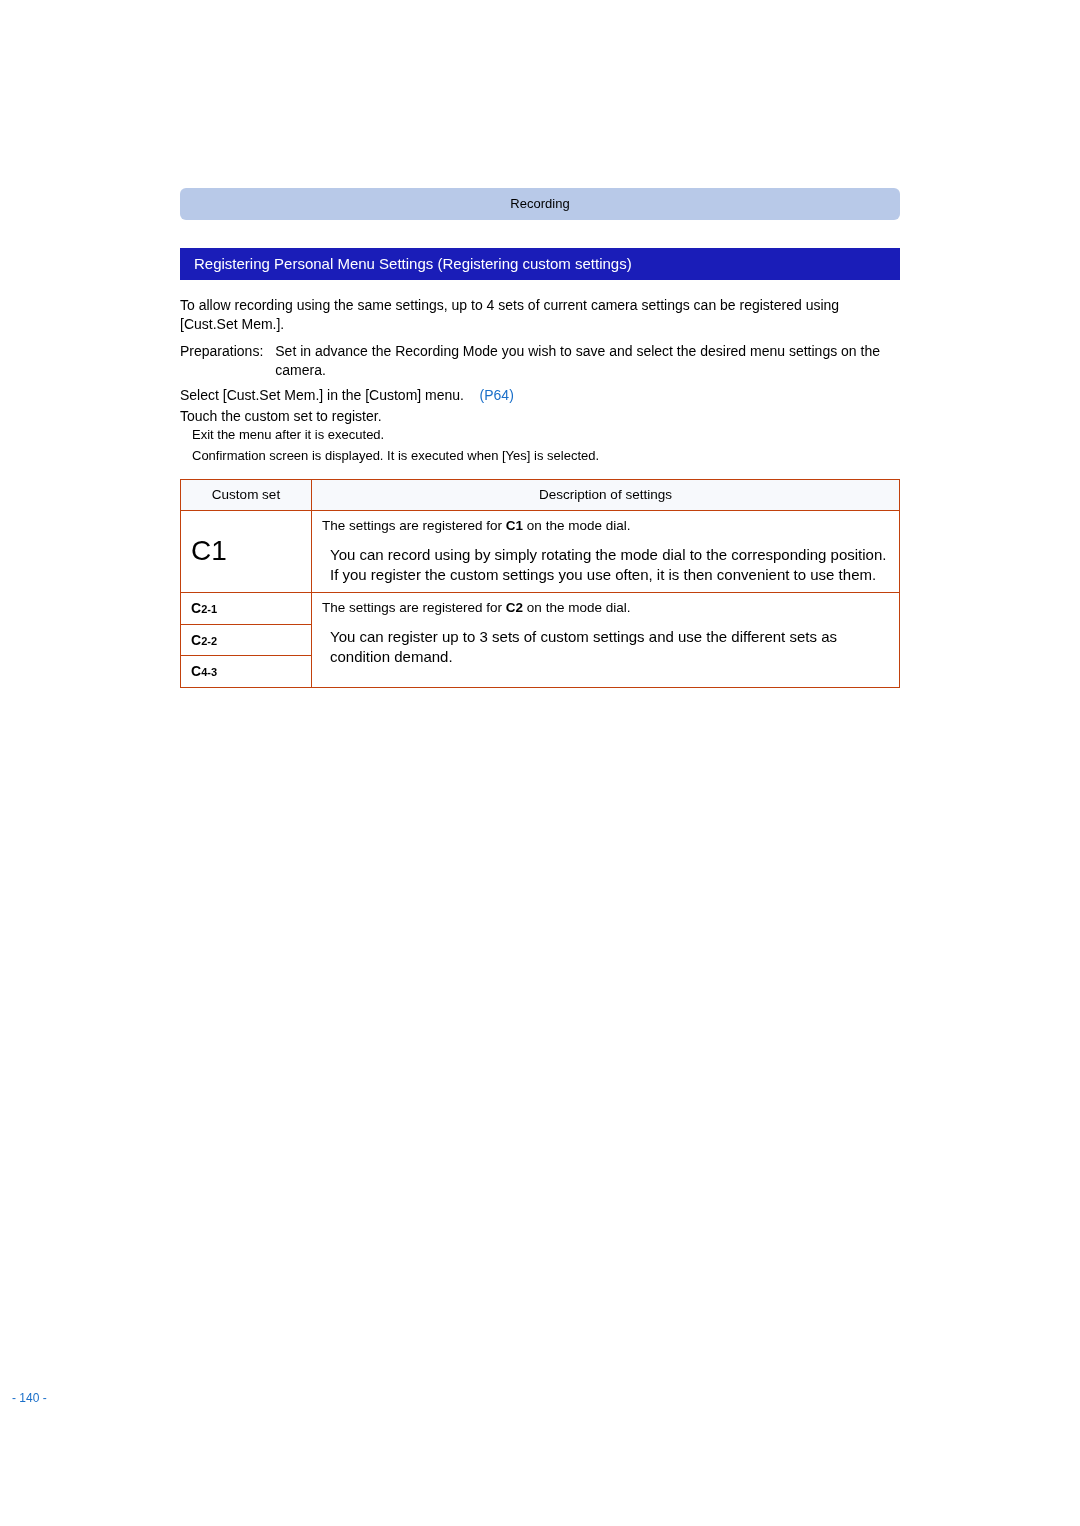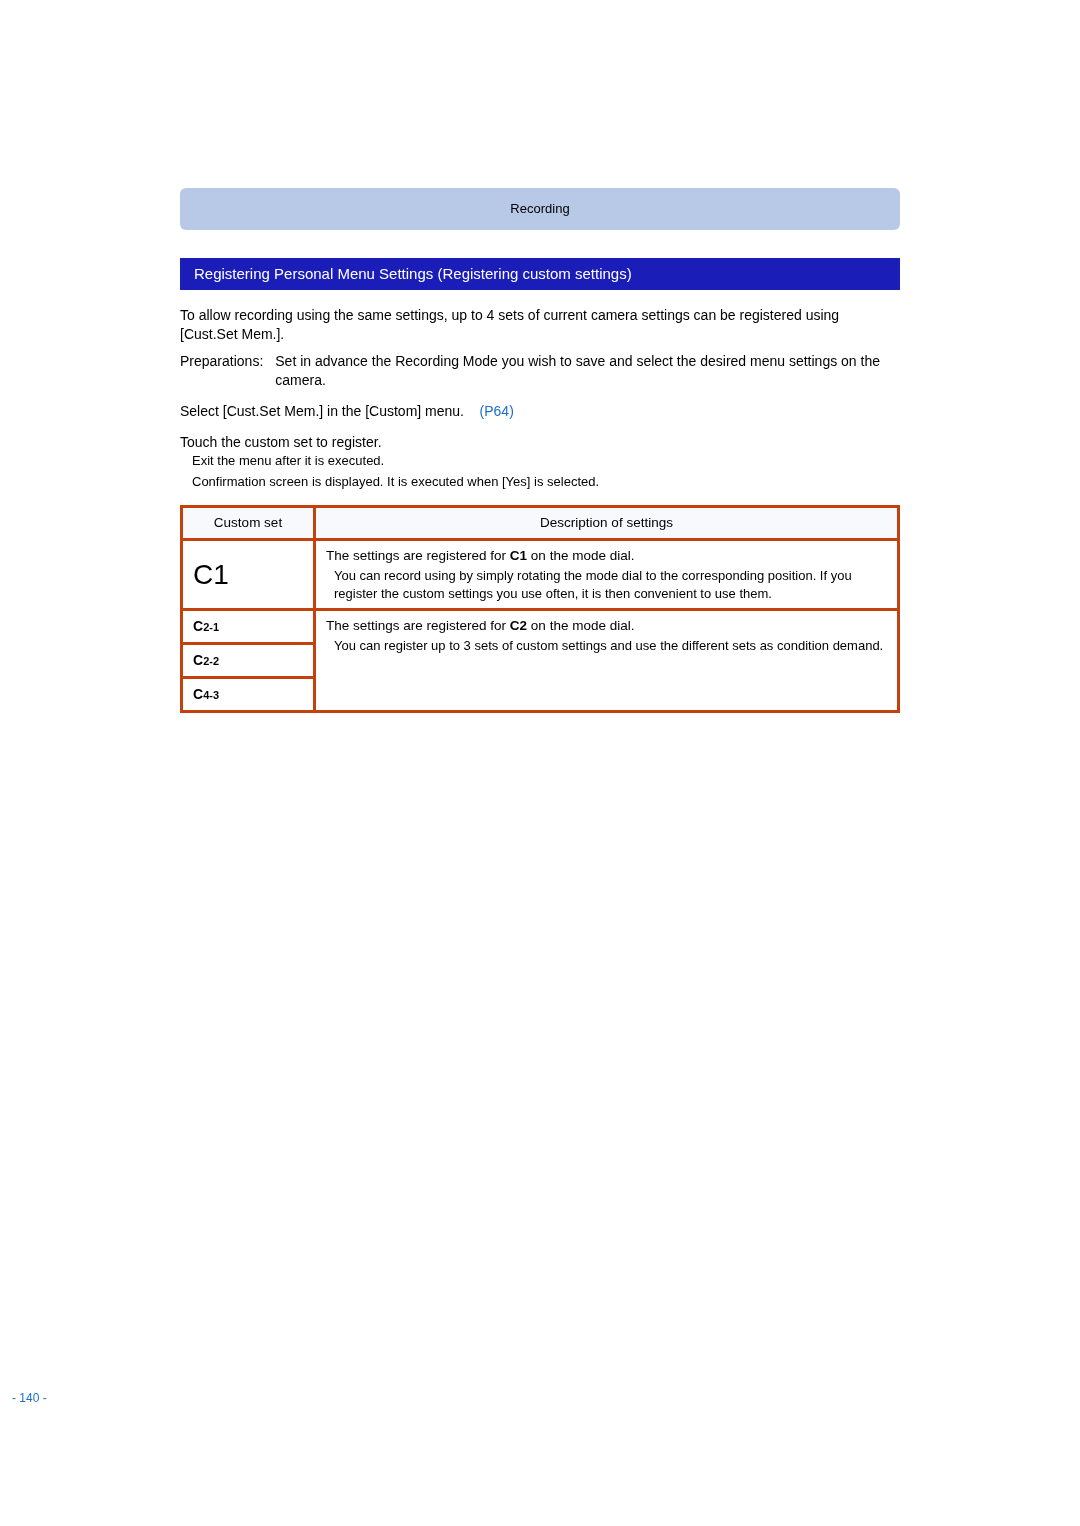--- a/index.html
+++ b/index.html
@@ -1,33 +1,33 @@
 <!DOCTYPE html>
 <html><head>
 <meta charset="utf-8">
 <style>
   html,body{margin:0;padding:0;background:#fff;font-family:Arial,Helvetica,sans-serif;color:#000;font-size:14px;line-height:1.35}
   .page{width:1080px;min-height:1526px;margin:0 auto;position:relative;padding:188px 180px 0 180px;box-sizing:border-box}
-  .header-bar{background:#b8c9e8;border-radius:6px;height:42px;display:flex;align-items:center;justify-content:center;color:#000;font-size:13px}
+  .header-bar{background:#b8c9e8;border-radius:6px;height:32px;display:flex;align-items:center;justify-content:center;color:#000;font-size:13px}
   .section-title{background:#1a1db8;color:#fff;font-size:15px;padding:6px 14px;margin-top:28px}
   .para{margin-top:16px}
   .prep-row{display:flex;margin-top:8px}
   .prep-label{flex:0 0 auto;padding-right:12px}
   .prep-body{flex:1}
-  .step-line{margin-top:12px}
+  .step-line{margin-top:6px}
   .link{color:#1a6fc9}
   .note-block{margin:4px 0 0 12px;font-size:13px}
   table.custom{border-collapse:collapse;width:100%;margin-top:14px;font-size:13.5px}
-  table.custom th,table.custom td{border:3px solid #c2410c;padding:6px 10px;vertical-align:top;text-align:left}
+  table.custom th,table.custom td{border:1px solid #c2410c;padding:6px 10px;vertical-align:top;text-align:left}
   table.custom th{background:#f7f9fc;font-weight:normal;text-align:center}
   .c-big{font-size:28px;font-weight:normal;text-align:center;vertical-align:middle!important}
   .c-mid{text-align:center;font-weight:bold;vertical-align:middle!important;font-size:14px}
   .c-mid .sub{font-size:11px}
   .inline-icon{font-weight:bold}
-  .sub-desc{font-size:13px;margin-top:2px;display:block;padding-left:8px}
+  .sub-desc{font-size:15px;margin-top:10px;display:block;padding-left:8px}
   .page-num{position:absolute;bottom:120px;left:12px;width:100%;color:#1a6fc9;font-size:12px}
 </style>
 </head>
 <body>
 
 <div class="page">
 
   <div class="header-bar">
     <span>Recording</span>
   </div>
@@ -39,21 +39,21 @@
   <div class="prep-row">
     <div class="prep-label">Preparations:</div>
     <div class="prep-body">Set in advance the Recording Mode you wish to save and select the desired menu settings on the camera.</div>
   </div>
 
   <div class="step-line">
     <span>Select [Cust.Set Mem.] in the [Custom] menu.</span>
     &nbsp;&nbsp;
     <span class="link">(P64)</span>
   </div>
-  <div class="step-line" style="margin-top:12px">Touch the custom set to register.</div>
+  <div class="step-line" style="margin-top:2px">Touch the custom set to register.</div>
 
   <div class="note-block" style="margin-top:0">Exit the menu after it is executed.</div>
   <div class="note-block">Confirmation screen is displayed. It is executed when [Yes] is selected.</div>
 
   <table class="custom">
     <tbody>
         <tr>
       <th style="width:110px">Custom set</th>
       <th>Description of settings</th>
     </tr>

